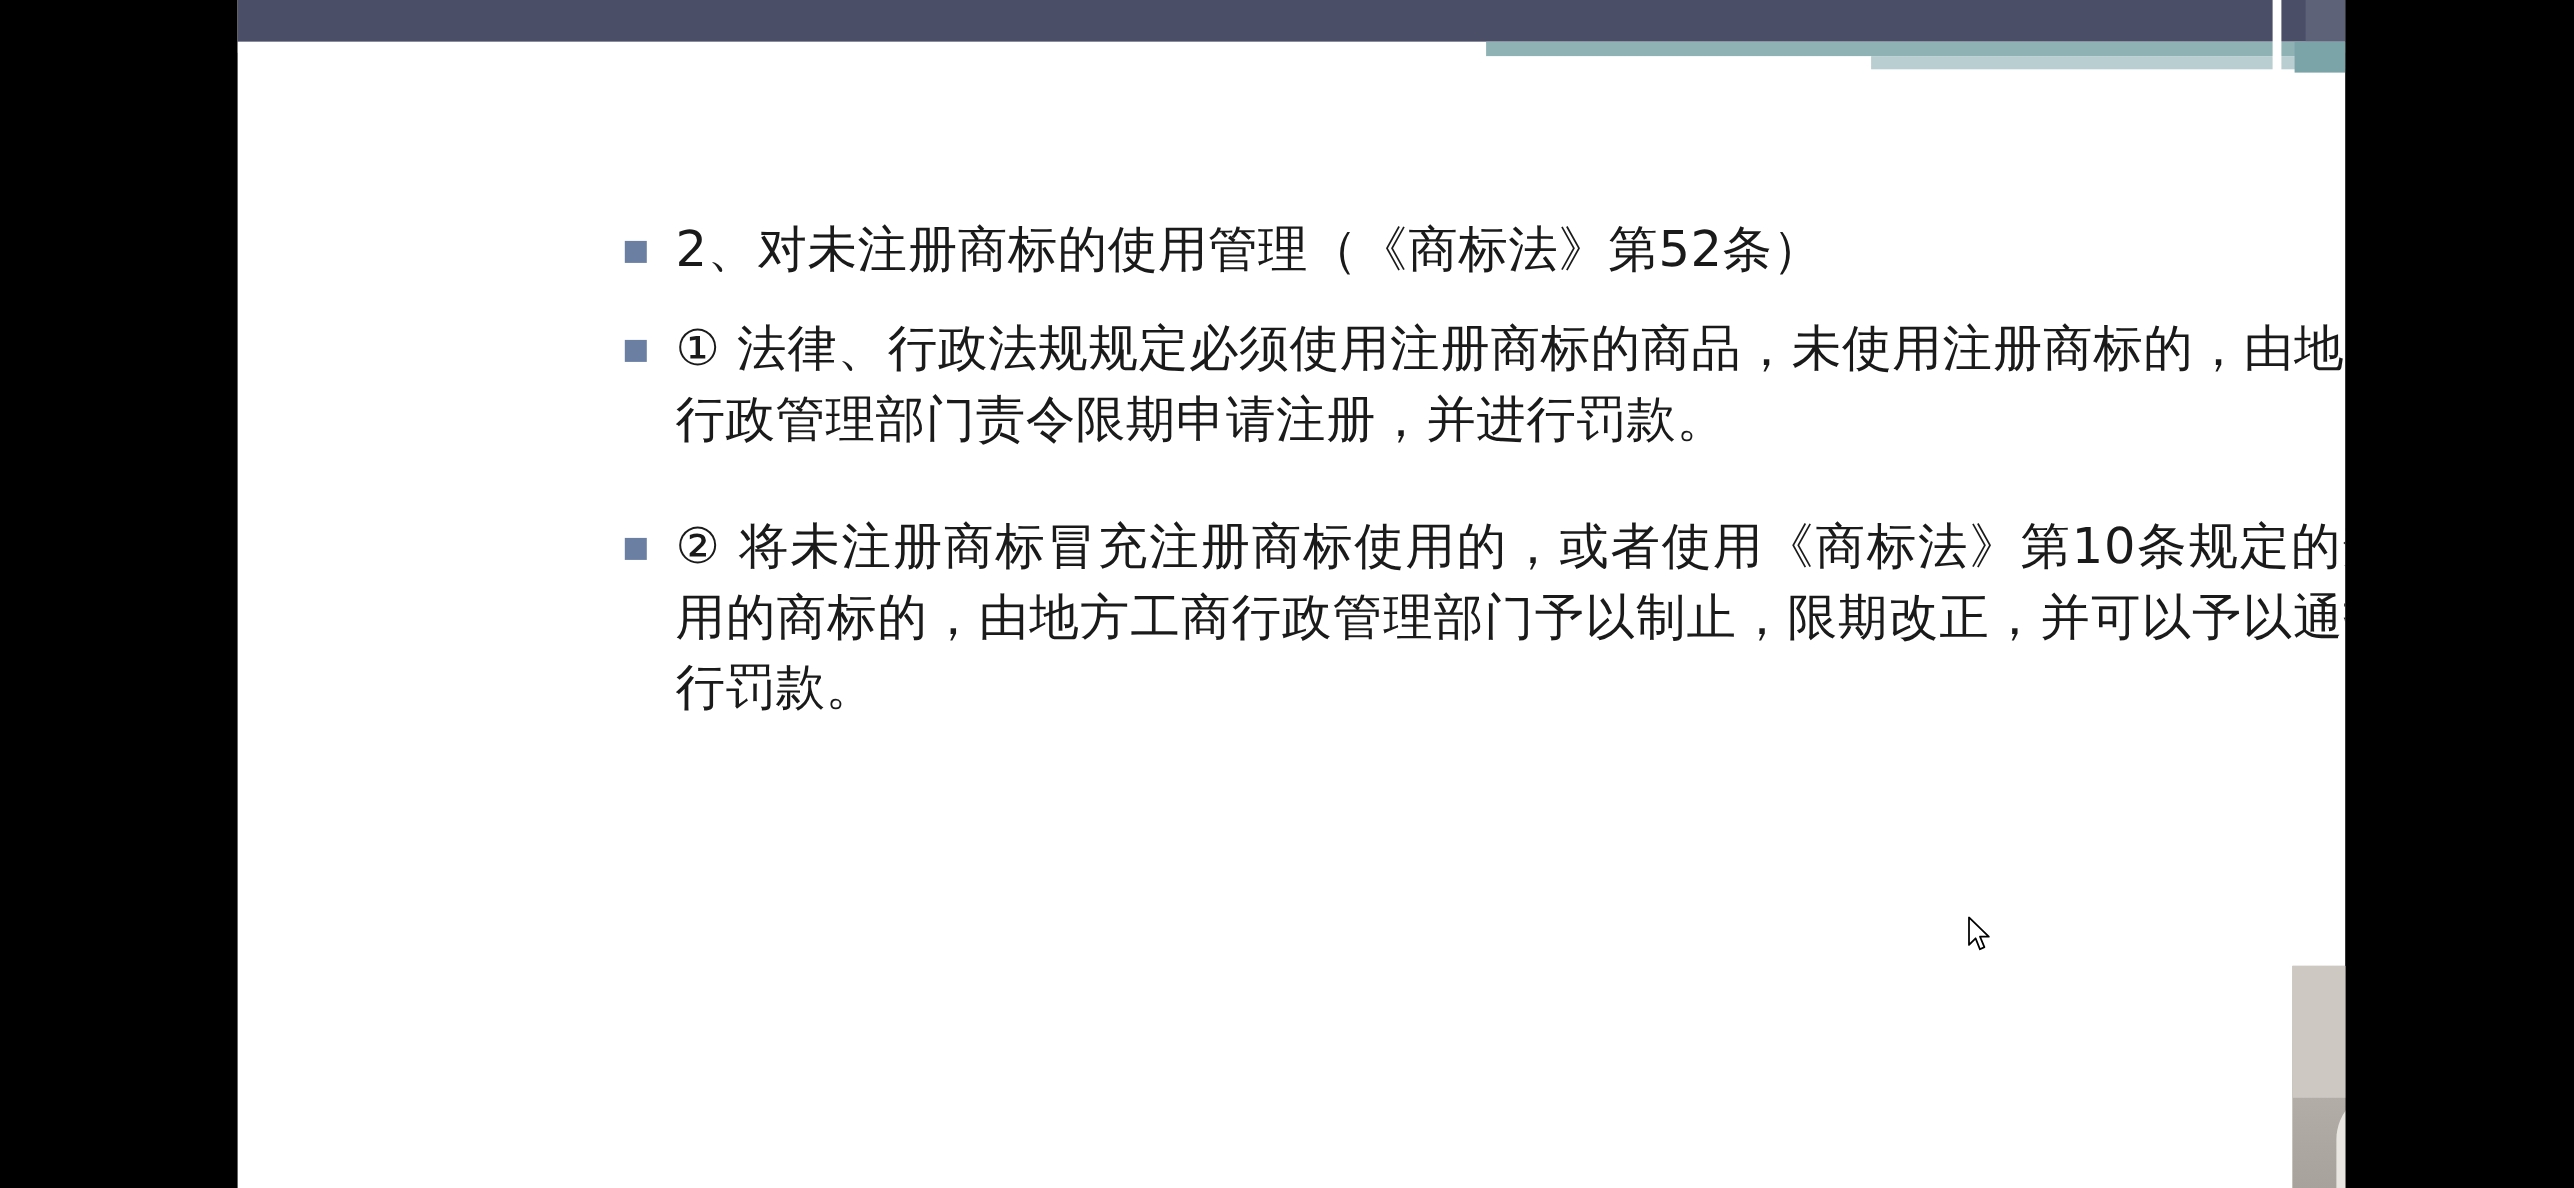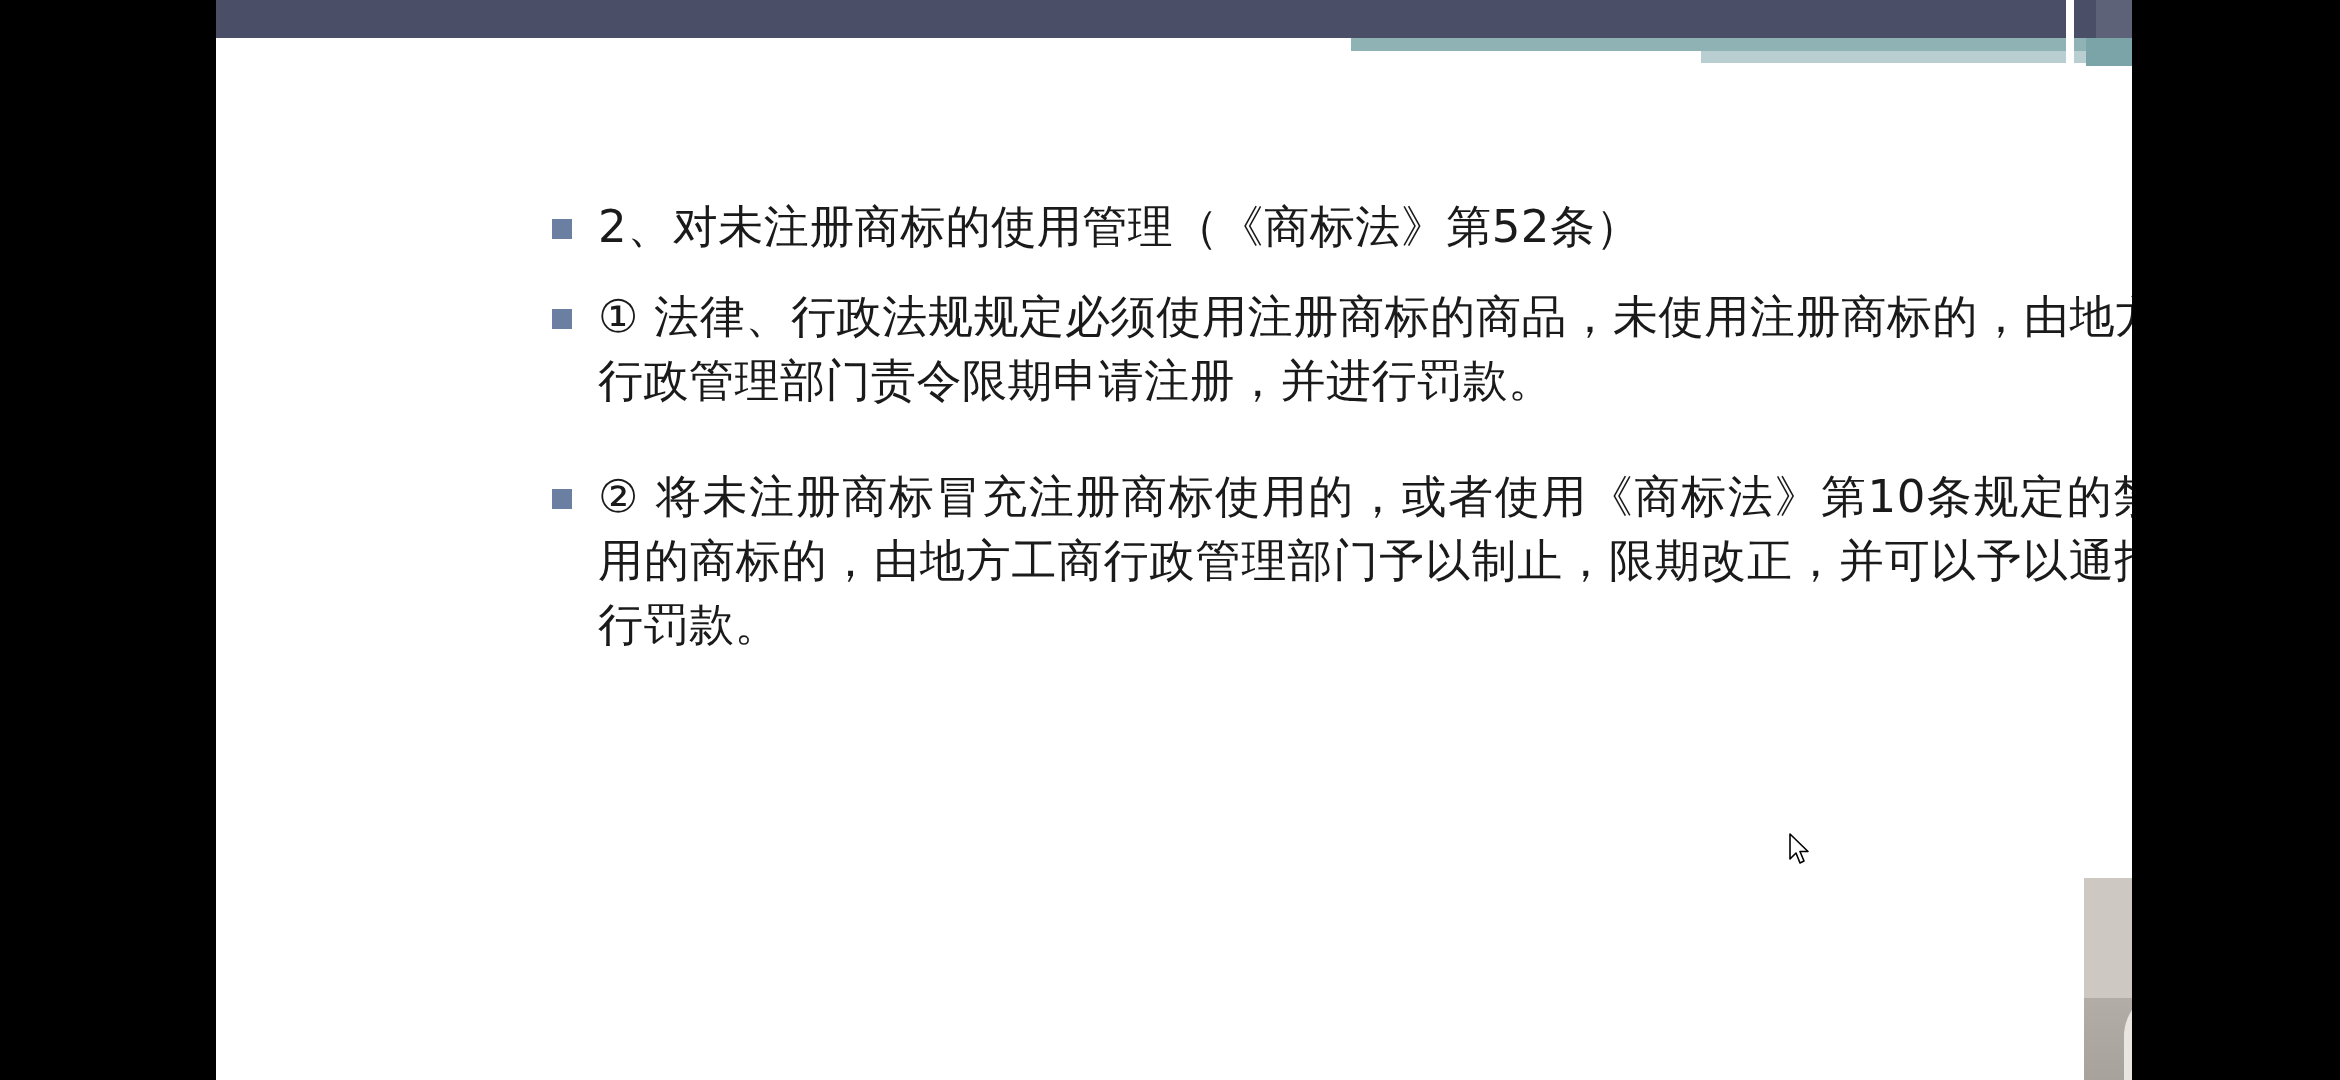--- a/index.html
+++ b/index.html
@@ -86,21 +86,21 @@
     left: 1850px;
     top: 0px;
     width: 8px;
     height: 66px;
     background: #ffffff;
   }
 
   
   #content {
     position: absolute;
-    left: 0;
+    left: 16px;
     top: 0;
     width: 1916px;
     height: 1080px;
   }
 
   .bullet-row {
     position: absolute;
     display: flex;
     align-items: flex-start;
     width: 1760px;

